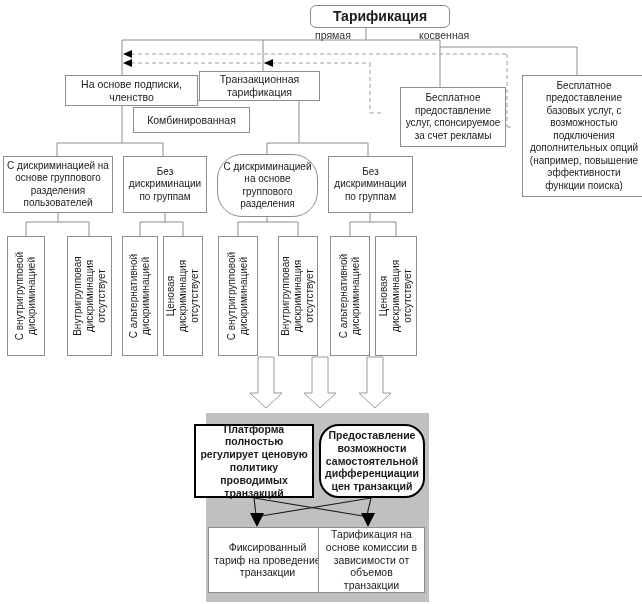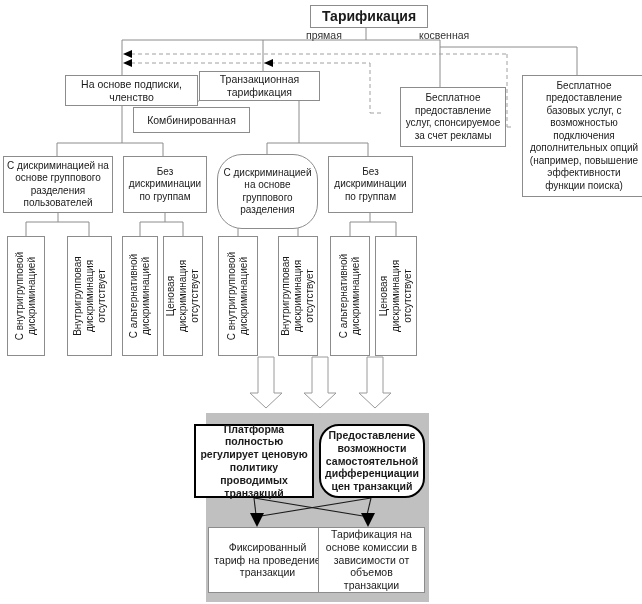--- a/index.html
+++ b/index.html
@@ -98,34 +98,34 @@
       <path d="M254 498 L363 516"></path>
       <path d="M371 498 L261 516"></path>
       <path d="M371 498 L367 515"></path>
     </g>
     <g fill="#000000">
       <polygon points="250,513 264,513 257,527"></polygon>
       <polygon points="361,513 375,513 368,527"></polygon>
     </g>
   </svg>
 
-  <div class="box title-box" style="left:310px;top:5px;width:118px;height:23px;">Тарификация</div>
+  <div class="box title-box" style="left:310px;top:5px;width:140px;height:23px;border-radius:6px;">Тарификация</div>
 
-  <div class="lbl" style="left:272px;top:29px;padding-left:34px;">прямая</div>
+  <div class="lbl" style="left:281px;top:29px;padding-left:34px;">прямая</div>
   <div class="lbl" style="left:391px;top:29px;margin-left:28px;">косвенная</div>
 
   <div class="box" style="left:65px;top:75px;width:133px;height:31px;">На основе подписки, членство</div>
   <div class="box" style="left:199px;top:71px;width:121px;height:30px;">Транзакционная тарификация</div>
   <div class="box" style="left:133px;top:107px;width:117px;height:26px;">Комбинированная</div>
   <div class="box small" style="left:400px;top:87px;width:106px;height:60px;">Бесплатное предоставление услуг, спонсируемое за счет рекламы</div>
   <div class="box small" style="left:522px;top:75px;width:124px;height:122px;">Бесплатное предоставление базовых услуг, с возможностью подключения дополнительных опций (например, повышение эффективности функции поиска)</div>
 
   <div class="box small" style="left:3px;top:156px;width:110px;height:57px;">С дискриминацией на основе группового разделения пользователей</div>
   <div class="box small" style="left:123px;top:156px;width:84px;height:57px;">Без дискриминации по группам</div>
-  <div class="box small" style="left:217px;top:154px;width:101px;height:75px;border-radius:25px;">С дискриминацией на основе группового разделения</div>
+  <div class="box small" style="left:217px;top:154px;width:101px;height:63px;border-radius:25px;">С дискриминацией на основе группового разделения</div>
   <div class="box small" style="left:328px;top:156px;width:85px;height:57px;">Без дискриминации по группам</div>
 
   <div class="box vbox" style="left:7px;top:236px;width:38px;height:120px;">
     <div class="vtext">С внутригрупповой дискриминацией</div>
   </div>
   <div class="box vbox" style="left:67px;top:236px;width:45px;height:120px;">
     <div class="vtext">Внутригрупповая дискриминация отсутствует</div>
   </div>
   <div class="box vbox" style="left:122px;top:236px;width:36px;height:120px;">
     <div class="vtext">С альтернативной дискриминацией</div>

